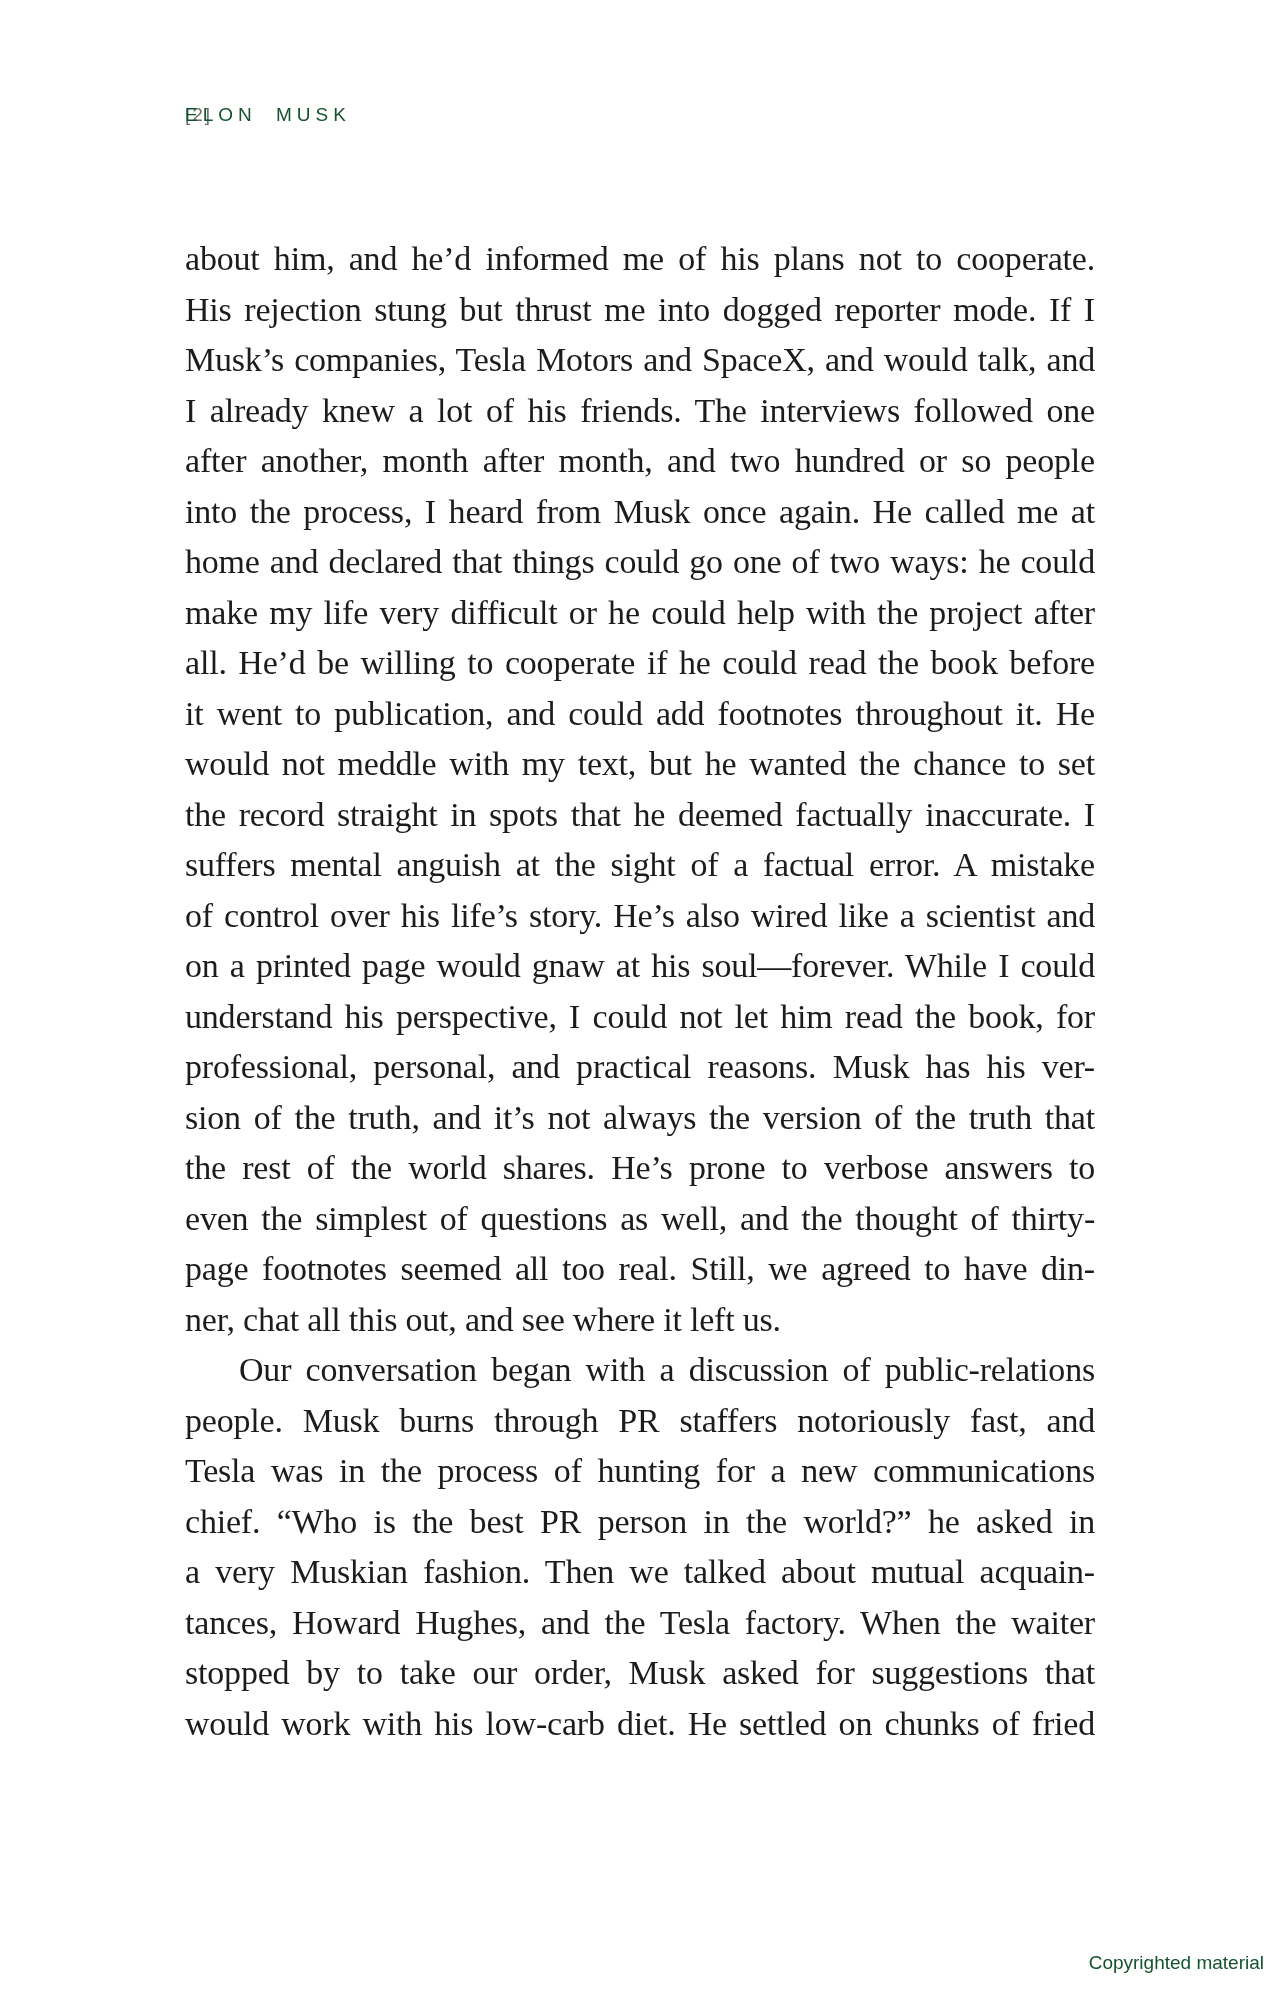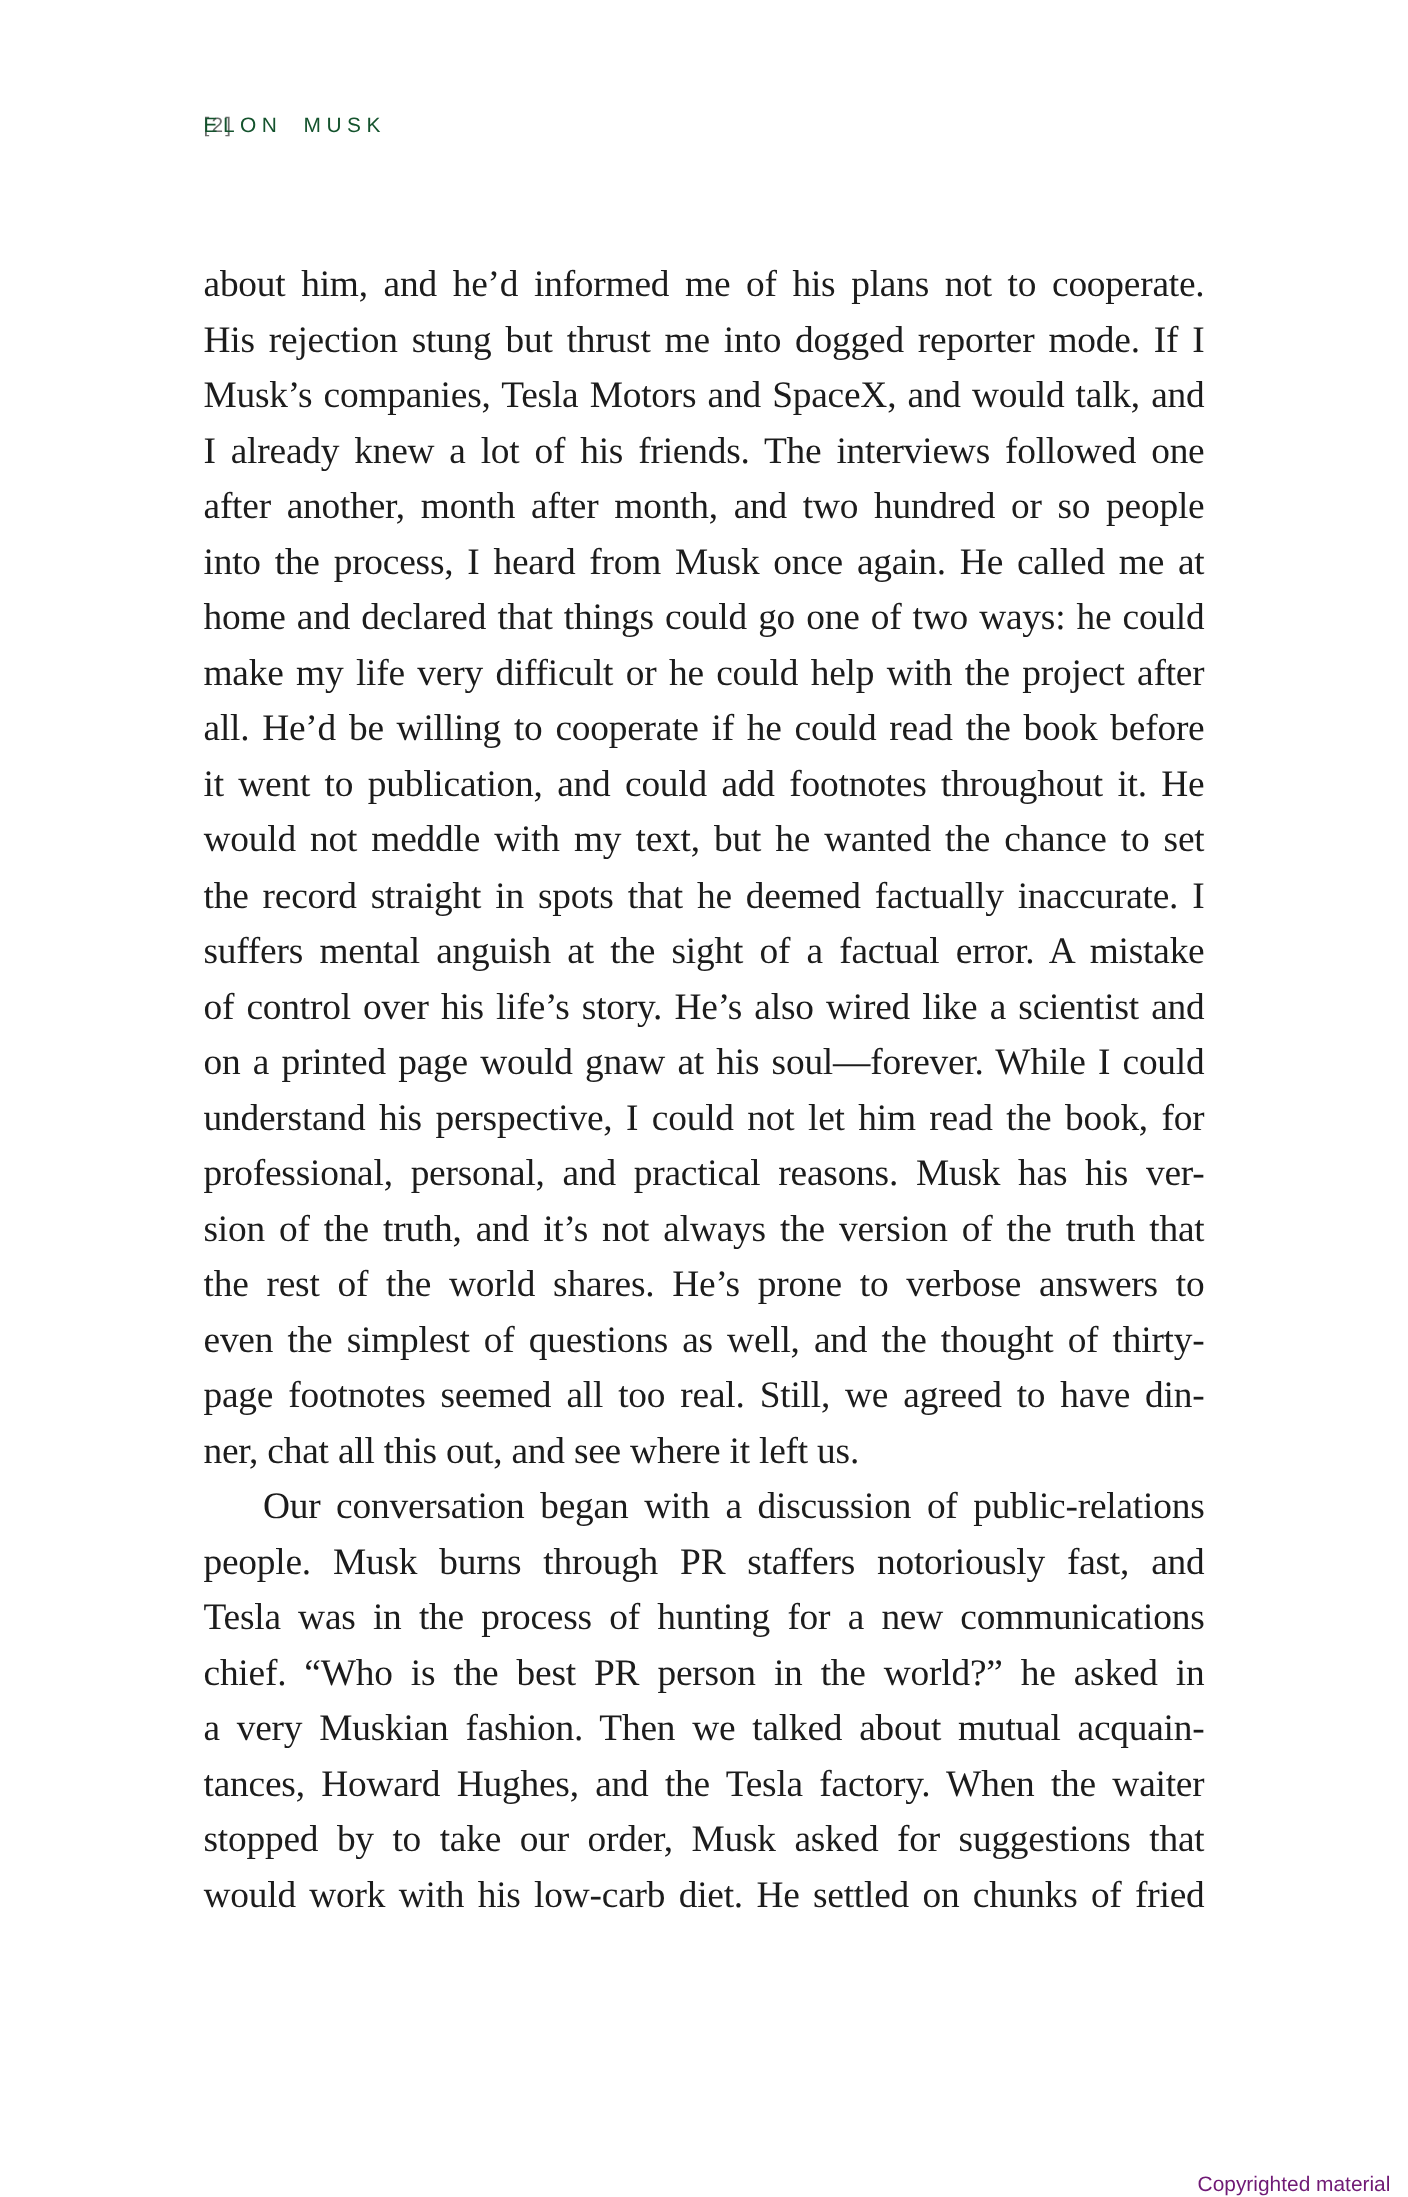--- a/index.html
+++ b/index.html
@@ -64,22 +64,21 @@
   .line.indent {
     padding-left: 54px;
     font-family: Liberation Serif, serif;
   }
   .watermark {
     position: absolute;
     right: 16px;
     top: 1952px;
     font-family: "Liberation Sans", sans-serif;
     font-size: 19px;
-    color: #701a75;
-    margin-top: 24px;
+    color: #14532d;
   }
 </style>
 </head>
 <body>
 
 <div class="page">
 
   <div class="running-head">
     <span class="folio">[2]</span>
     <span class="book-title">ELON MUSK</span>

